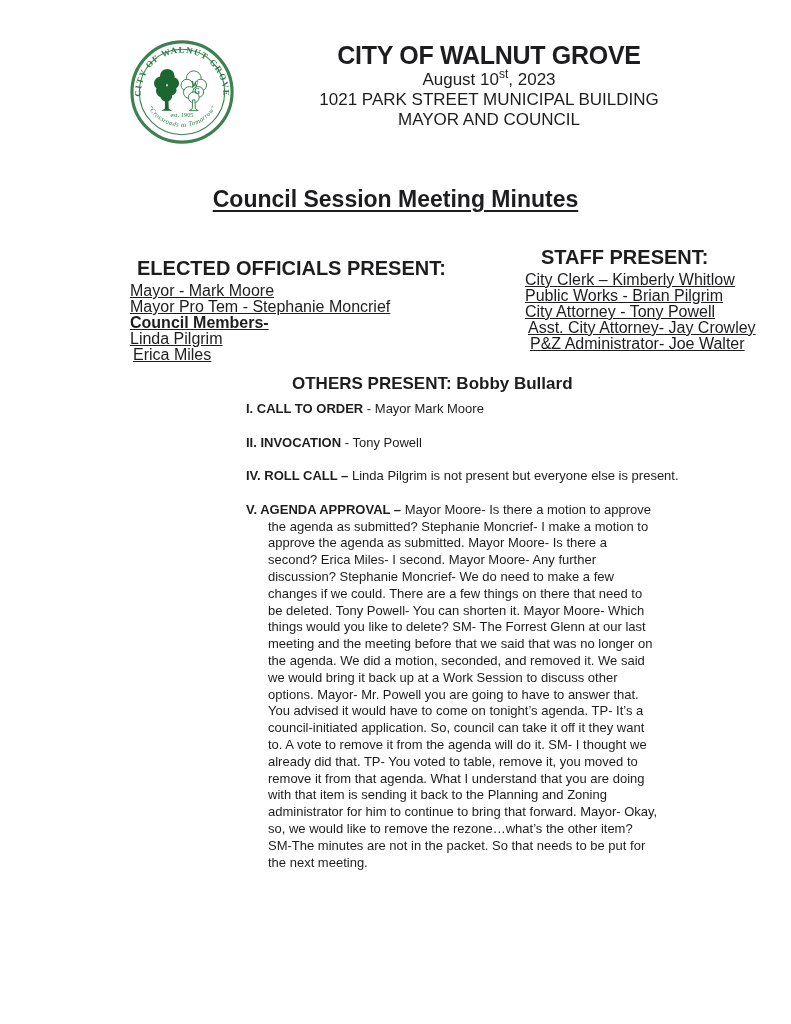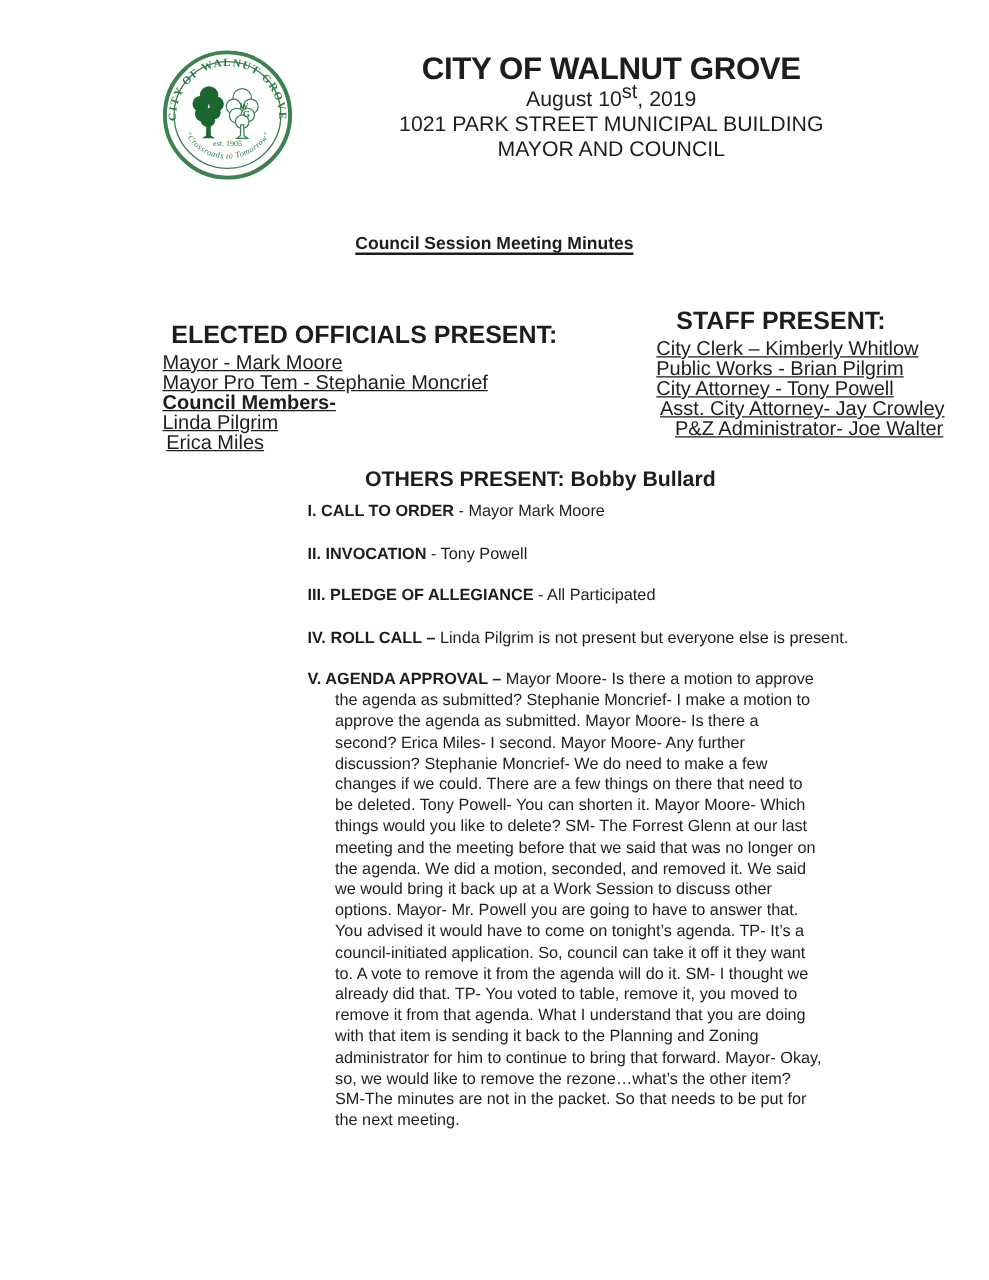--- a/index.html
+++ b/index.html
@@ -20,35 +20,35 @@
   .seal .arc-text{fill:var(--seal_green);font-family:"Liberation Serif",serif;font-weight:bold;font-size:9px;letter-spacing:1.2px;}
   .seal .arc-text-bottom{fill:var(--seal_green);font-family:"Liberation Serif",serif;font-style:italic;font-size:6.8px;letter-spacing:.4px;}
   .seal .tree-solid{fill:#1c662f;}
   .seal .tree-outline{fill:#ffffff;stroke:var(--seal_ring);stroke-width:1;}
   .seal .initials{fill:var(--seal_green);font-weight:bold;font-size:7.5px;font-family:"Liberation Serif",serif;}
   .seal .est{fill:var(--seal_green);font-size:6.5px;font-family:"Liberation Serif",serif;}
   
   .letterhead{position:absolute;left:289px;top:40px;width:400px;text-align:center;}
   .lh-title{font-size:25px;font-weight:700;line-height:30px;letter-spacing:-0.3px;}
   .lh-line{font-size:17px;line-height:20px;font-weight:400;}
-  .lh-line sup{font-size:16px;vertical-align:super;line-height:0;}
+  .lh-line sup{font-size:12px;vertical-align:super;line-height:0;}
   
   .doc-title{position:absolute;left:0;top:186px;width:791px;text-align:center;
-    font-size:14px;font-weight:700;}
+    font-size:23px;font-weight:700;}
   .doc-title span{text-decoration:underline;text-decoration-thickness:2px;text-underline-offset:3px;}
   
   .col-heading{font-size:20px;font-weight:700;line-height:24px;margin:0 0 3px 0;}
   .col-line{font-size:16px;line-height:16px;white-space:nowrap;text-decoration:underline;}
   .bold{font-weight:700;}
   .elected{position:absolute;left:130px;top:256px;}
   .elected .col-heading{margin-left:7px;}
   .staff{position:absolute;left:525px;top:245px;}
   .staff .col-heading{margin-left:16px;}
   .ind3{margin-left:3px;}
-  .ind5{margin-left:15px;}
+  .ind5{margin-left:5px;}
   
   .others{position:absolute;left:292px;top:374px;font-size:17px;font-weight:700;}
   .items{position:absolute;left:246px;top:401px;width:412px;font-size:13px;line-height:16.8px;}
   .item{margin-bottom:16.8px;}
   .item .lbl{font-weight:700;}
   .single{white-space:nowrap;}
   .hang{padding-left:22px;text-indent:-22px;margin-bottom:0;}
 </style>
 </head>
 <body>
@@ -86,21 +86,21 @@
       <text class="initials" x="67.5" y="57">G</text>
       <text class="est" x="55" y="80" text-anchor="middle">est. 1905</text>
       <text class="arc-text-bottom">
         <textPath href="#arcBottom" xlink:href="#arcBottom" startOffset="50%" text-anchor="middle">"Crossroads to Tomorrow"</textPath>
       </text>
     </svg>
   </div>
 
   <div class="letterhead">
     <div class="lh-title">CITY OF WALNUT GROVE</div>
-    <div class="lh-line"><span>August 10</span><sup>st</sup><span>, 2019</span></div>
+    <div class="lh-line"><span>August 10</span><sup>st</sup><span>, 2023</span></div>
     <div class="lh-line">1021 PARK STREET MUNICIPAL BUILDING</div>
     <div class="lh-line">MAYOR AND COUNCIL</div>
   </div>
 
   <div class="doc-title"><span>Council Session Meeting Minutes</span></div>
 
   <div class="elected">
     <div class="col-heading">ELECTED OFFICIALS PRESENT:</div>
     <div class="col-line">Mayor - Mark Moore</div>
     <div class="col-line">Mayor Pro Tem - Stephanie Moncrief</div>
@@ -116,18 +116,17 @@
     <div class="col-line">City Attorney - Tony Powell</div>
     <div class="col-line ind3">Asst. City Attorney- Jay Crowley</div>
     <div class="col-line ind5">P&amp;Z Administrator- Joe Walter</div>
   </div>
 
   <div class="others">OTHERS PRESENT: Bobby Bullard</div>
 
   <div class="items">
     <div class="item single"><span class="lbl">I. CALL TO ORDER</span><span> - Mayor Mark Moore</span></div>
     <div class="item single"><span class="lbl">II. INVOCATION</span><span> - Tony Powell</span></div>
-    <div class="item single"><span class="lbl">III. PLEDGE OF ALLEGIANCE</span><span> - All Participated</span></div>
     <div class="item single"><span class="lbl">IV. ROLL CALL –</span><span> Linda Pilgrim is not present but everyone else is present.</span></div>
     <div class="item hang"><span class="lbl">V. AGENDA APPROVAL –</span><span> Mayor Moore- Is there a motion to approve the agenda as submitted? Stephanie Moncrief- I make a motion to approve the agenda as submitted. Mayor Moore- Is there a second? Erica Miles- I second. Mayor Moore- Any further discussion? Stephanie Moncrief- We do need to make a few changes if we could. There are a few things on there that need to be deleted. Tony Powell- You can shorten it. Mayor Moore- Which things would you like to delete? SM- The Forrest Glenn at our last meeting and the meeting before that we said that was no longer on the agenda. We did a motion, seconded, and removed it. We said we would bring it back up at a Work Session to discuss other options. Mayor- Mr. Powell you are going to have to answer that. You advised it would have to come on tonight’s agenda. TP- It’s a council-initiated application. So, council can take it off it they want to. A vote to remove it from the agenda will do it. SM- I thought we already did that. TP- You voted to table, remove it, you moved to remove it from that agenda. What I understand that you are doing with that item is sending it back to the Planning and Zoning administrator for him to continue to bring that forward. Mayor- Okay, so, we would like to remove the rezone…what’s the other item? SM-The minutes are not in the packet. So that needs to be put for the next meeting.</span></div>
   </div>
 
 </div>
 
 </body></html>

